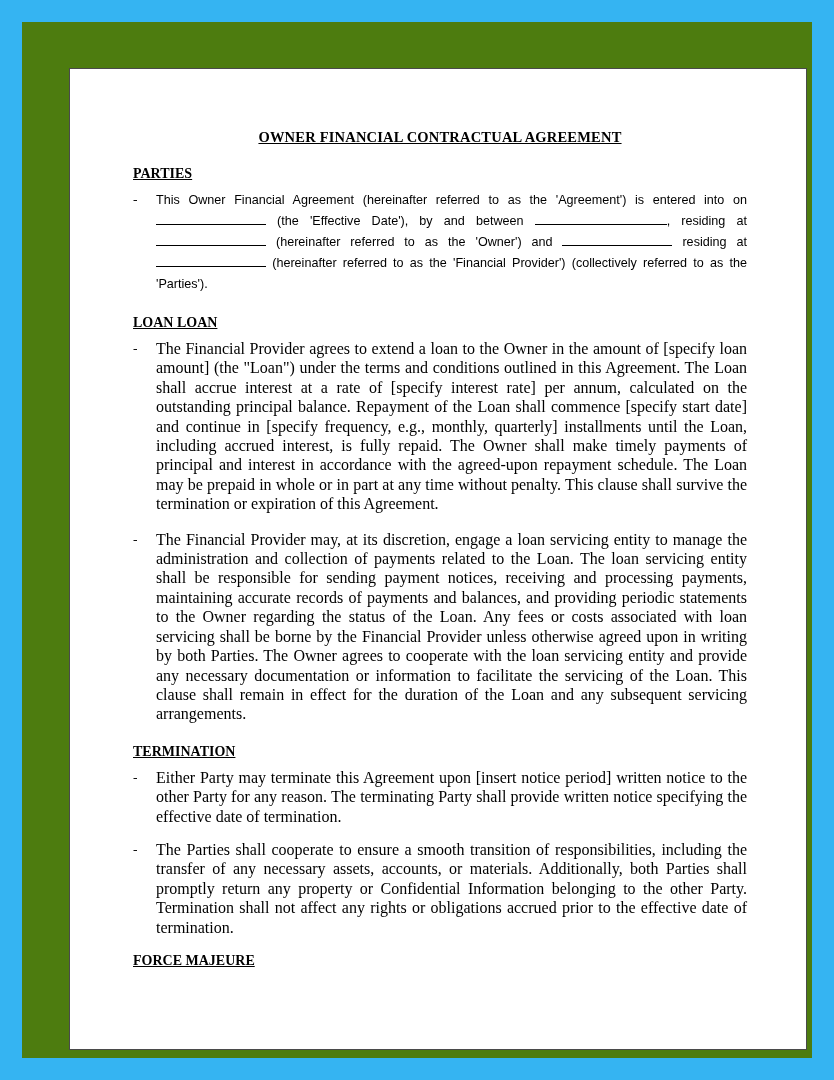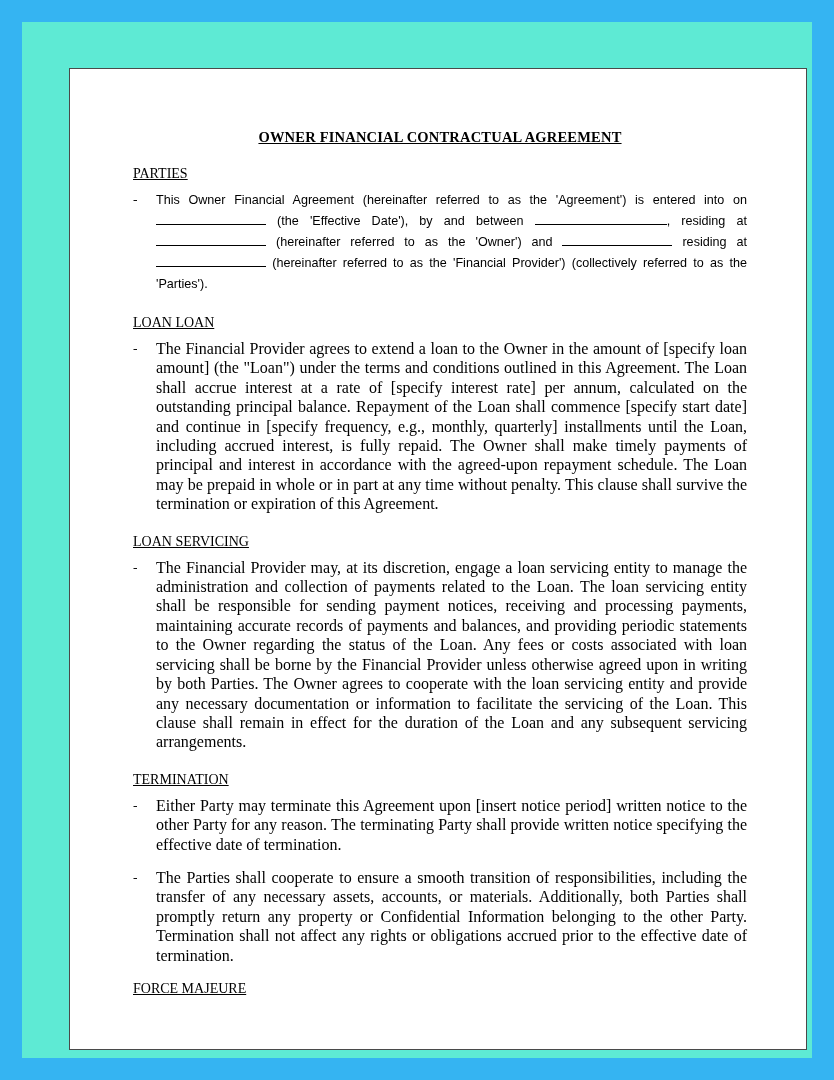--- a/index.html
+++ b/index.html
@@ -12,21 +12,21 @@
     background: #35b4f2;
     font-family: "Liberation Serif", serif;
     overflow: hidden;
   }
   .page-frame {
     position: absolute;
     left: 22px;
     top: 22px;
     width: 790px;
     height: 1036px;
-    background: #5eead4;
+    background: #4d7c0f;
   }
   .page-border {
     position: absolute;
     left: 47px;
     top: 46px;
     width: 738px;
     height: 982px;
     border: 1px solid #4a4a4a;
     background: #ffffff;
     box-sizing: border-box;
@@ -40,21 +40,21 @@
   .doc-title {
     text-align: center;
     font-weight: bold;
     font-size: 14.5px;
     text-decoration: underline;
     letter-spacing: 0.2px;
     margin: 0 0 20px 0;
     color: #000;
   }
   .section-heading {
-    font-weight: normal;
+    font-weight: bold;
     font-size: 14px;
     text-decoration: underline;
     margin: 0 0 8px 0;
     color: #000;
   }
   .clause {
     display: flex;
     margin: 0 0 16px 0;
   }
   .bullet {
@@ -103,21 +103,20 @@
           <span>This Owner Financial Agreement (hereinafter referred to as the 'Agreement') is entered into on </span><span class="blank b-mid"></span><span> (the 'Effective Date'), by and between </span><span class="blank b-long"></span><span>, residing at </span><span class="blank b-mid"></span><span> (hereinafter referred to as the 'Owner') and </span><span class="blank b-mid"></span><span> residing at </span><span class="blank b-mid"></span><span> (hereinafter referred to as the 'Financial Provider') (collectively referred to as the 'Parties').</span>
         </div>
       </div>
 
       <div class="section-heading mt-sec">LOAN LOAN</div>
       <div class="clause">
         <div class="bullet">-</div>
         <div class="clause-text">The Financial Provider agrees to extend a loan to the Owner in the amount of [specify loan amount] (the "Loan") under the terms and conditions outlined in this Agreement. The Loan shall accrue interest at a rate of [specify interest rate] per annum, calculated on the outstanding principal balance. Repayment of the Loan shall commence [specify start date] and continue in [specify frequency, e.g., monthly, quarterly] installments until the Loan, including accrued interest, is fully repaid. The Owner shall make timely payments of principal and interest in accordance with the agreed-upon repayment schedule. The Loan may be prepaid in whole or in part at any time without penalty. This clause shall survive the termination or expiration of this Agreement.</div>
       </div>
 
-      <div class="section-heading mt-sec">LOAN SERVICING</div>
       <div class="clause">
         <div class="bullet">-</div>
         <div class="clause-text">The Financial Provider may, at its discretion, engage a loan servicing entity to manage the administration and collection of payments related to the Loan. The loan servicing entity shall be responsible for sending payment notices, receiving and processing payments, maintaining accurate records of payments and balances, and providing periodic statements to the Owner regarding the status of the Loan. Any fees or costs associated with loan servicing shall be borne by the Financial Provider unless otherwise agreed upon in writing by both Parties. The Owner agrees to cooperate with the loan servicing entity and provide any necessary documentation or information to facilitate the servicing of the Loan. This clause shall remain in effect for the duration of the Loan and any subsequent servicing arrangements.</div>
       </div>
 
       <div class="section-heading mt-sec">TERMINATION</div>
       <div class="clause gap-sm">
         <div class="bullet">-</div>
         <div class="clause-text">Either Party may terminate this Agreement upon [insert notice period] written notice to the other Party for any reason. The terminating Party shall provide written notice specifying the effective date of termination.</div>
       </div>

